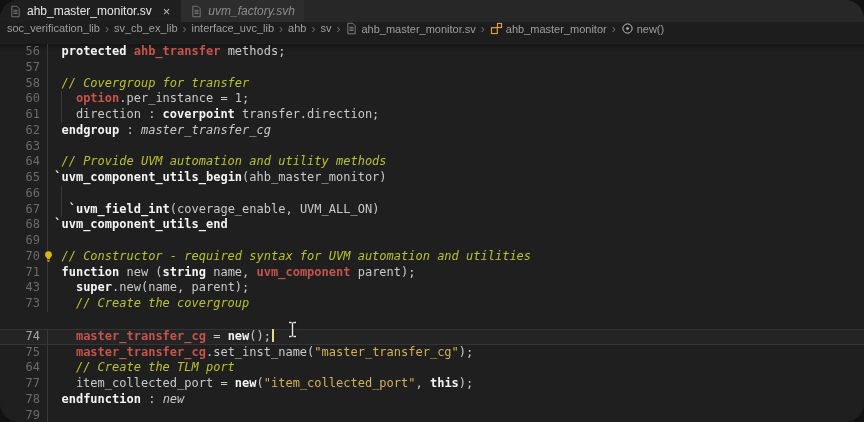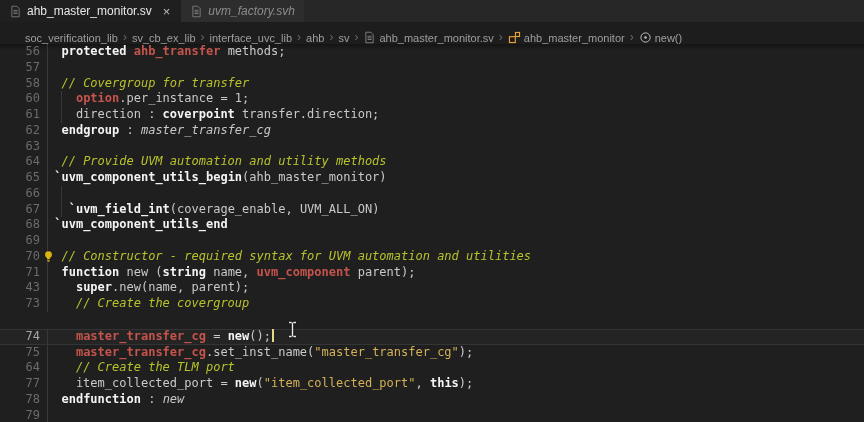--- a/index.html
+++ b/index.html
@@ -1,27 +1,27 @@
 <!DOCTYPE html>
 <html><head>
 <meta charset="utf-8">
 <style>
   html,body{margin:0;padding:0;background:#111;}
   .window{position:relative;width:864px;height:422px;background:#1f1f1f;overflow:hidden;
-          font-family:"Liberation Sans",sans-serif;}
+          font-family:"Liberation Sans",sans-serif;border-radius:19px;}
   
   .tabbar{display:flex;height:22px;background:#272727;align-items:stretch;}
   .tab{display:flex;align-items:center;padding:0 9px;font-size:12px;cursor:pointer;}
   .tab.active{background:#1f1f1f;color:#e6e6e6;}
   .tab.preview{background:#2d2d2d;color:#8d8d8d;font-style:italic;border-left:1px solid #1f1f1f;}
   .tab .ticon{display:inline-flex;margin-right:5px;opacity:.9;}
   .tab .tclose{margin-left:10px;color:#bdbdbd;font-size:13px;line-height:1;padding:0 1px;}
   
-  .breadcrumbs{display:flex;align-items:flex-end;height:22px;background:#1d1d1d;
-               font-size:11px;color:#9f9f9f;padding-left:25px;white-space:nowrap;}
+  .breadcrumbs{display:flex;align-items:flex-start;height:22px;background:#1d1d1d;
+               font-size:11px;color:#9f9f9f;padding-left:7px;white-space:nowrap;}
   .crumb{display:inline-flex;align-items:center;gap:3px;cursor:pointer;}
   .crumb-sep{color:#686868;margin:0 5px;font-size:12px;}
   
   .editor{position:absolute;top:44px;left:0;right:0;bottom:0;background:#1f1f1f;
           font-family:"DejaVu Sans Mono",monospace;font-size:12px;}
   .editor::before{content:"";position:absolute;top:0;left:0;right:0;height:6px;
           background:linear-gradient(rgba(0,0,0,.35),rgba(0,0,0,0));pointer-events:none;}
   .code-line{position:relative;height:15.75px;line-height:15.75px;white-space:pre;display:flex;}
   .code-line.current{background:rgba(255,255,255,.025);
           box-shadow:inset 0 1px 0 #343434, inset 0 -1px 0 #343434;margin-top:17px;}

